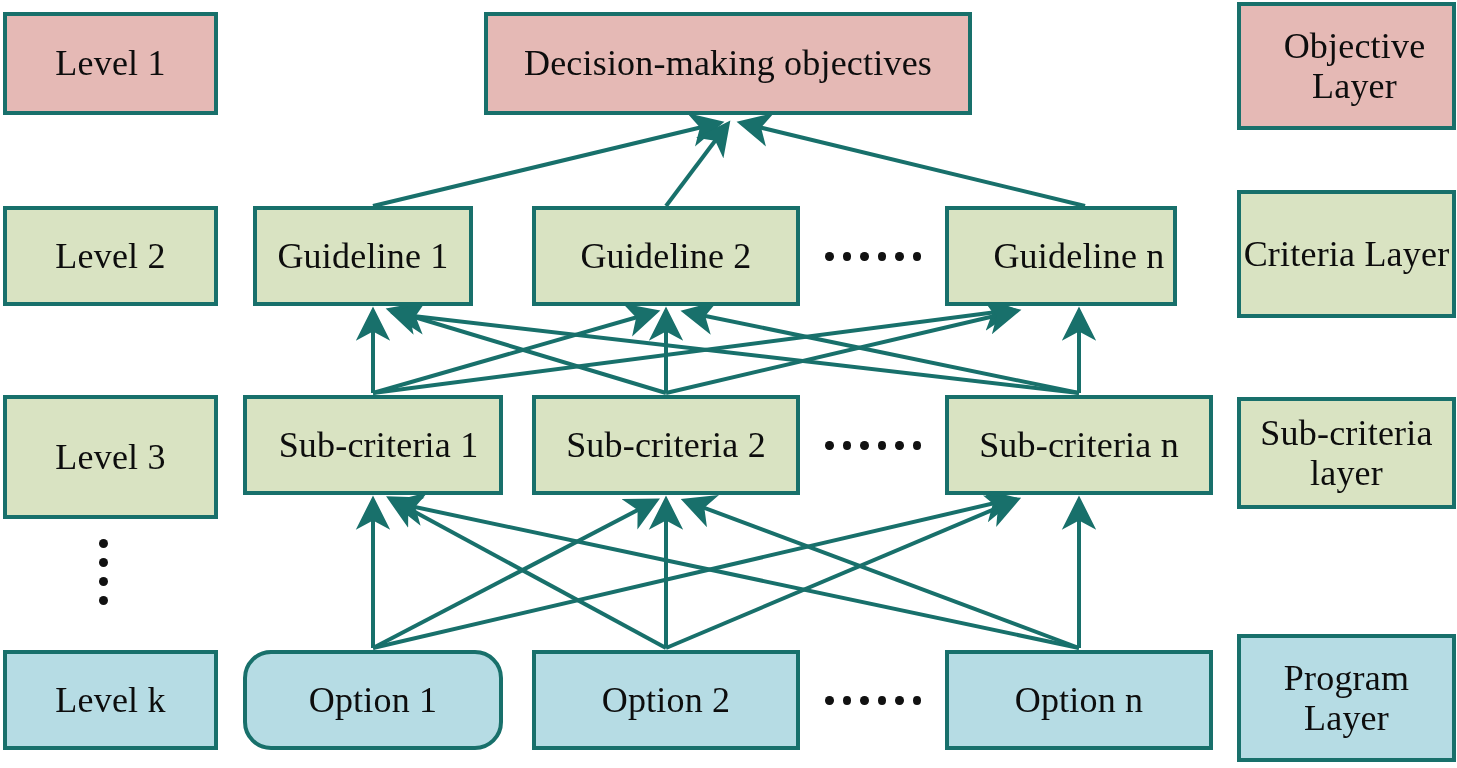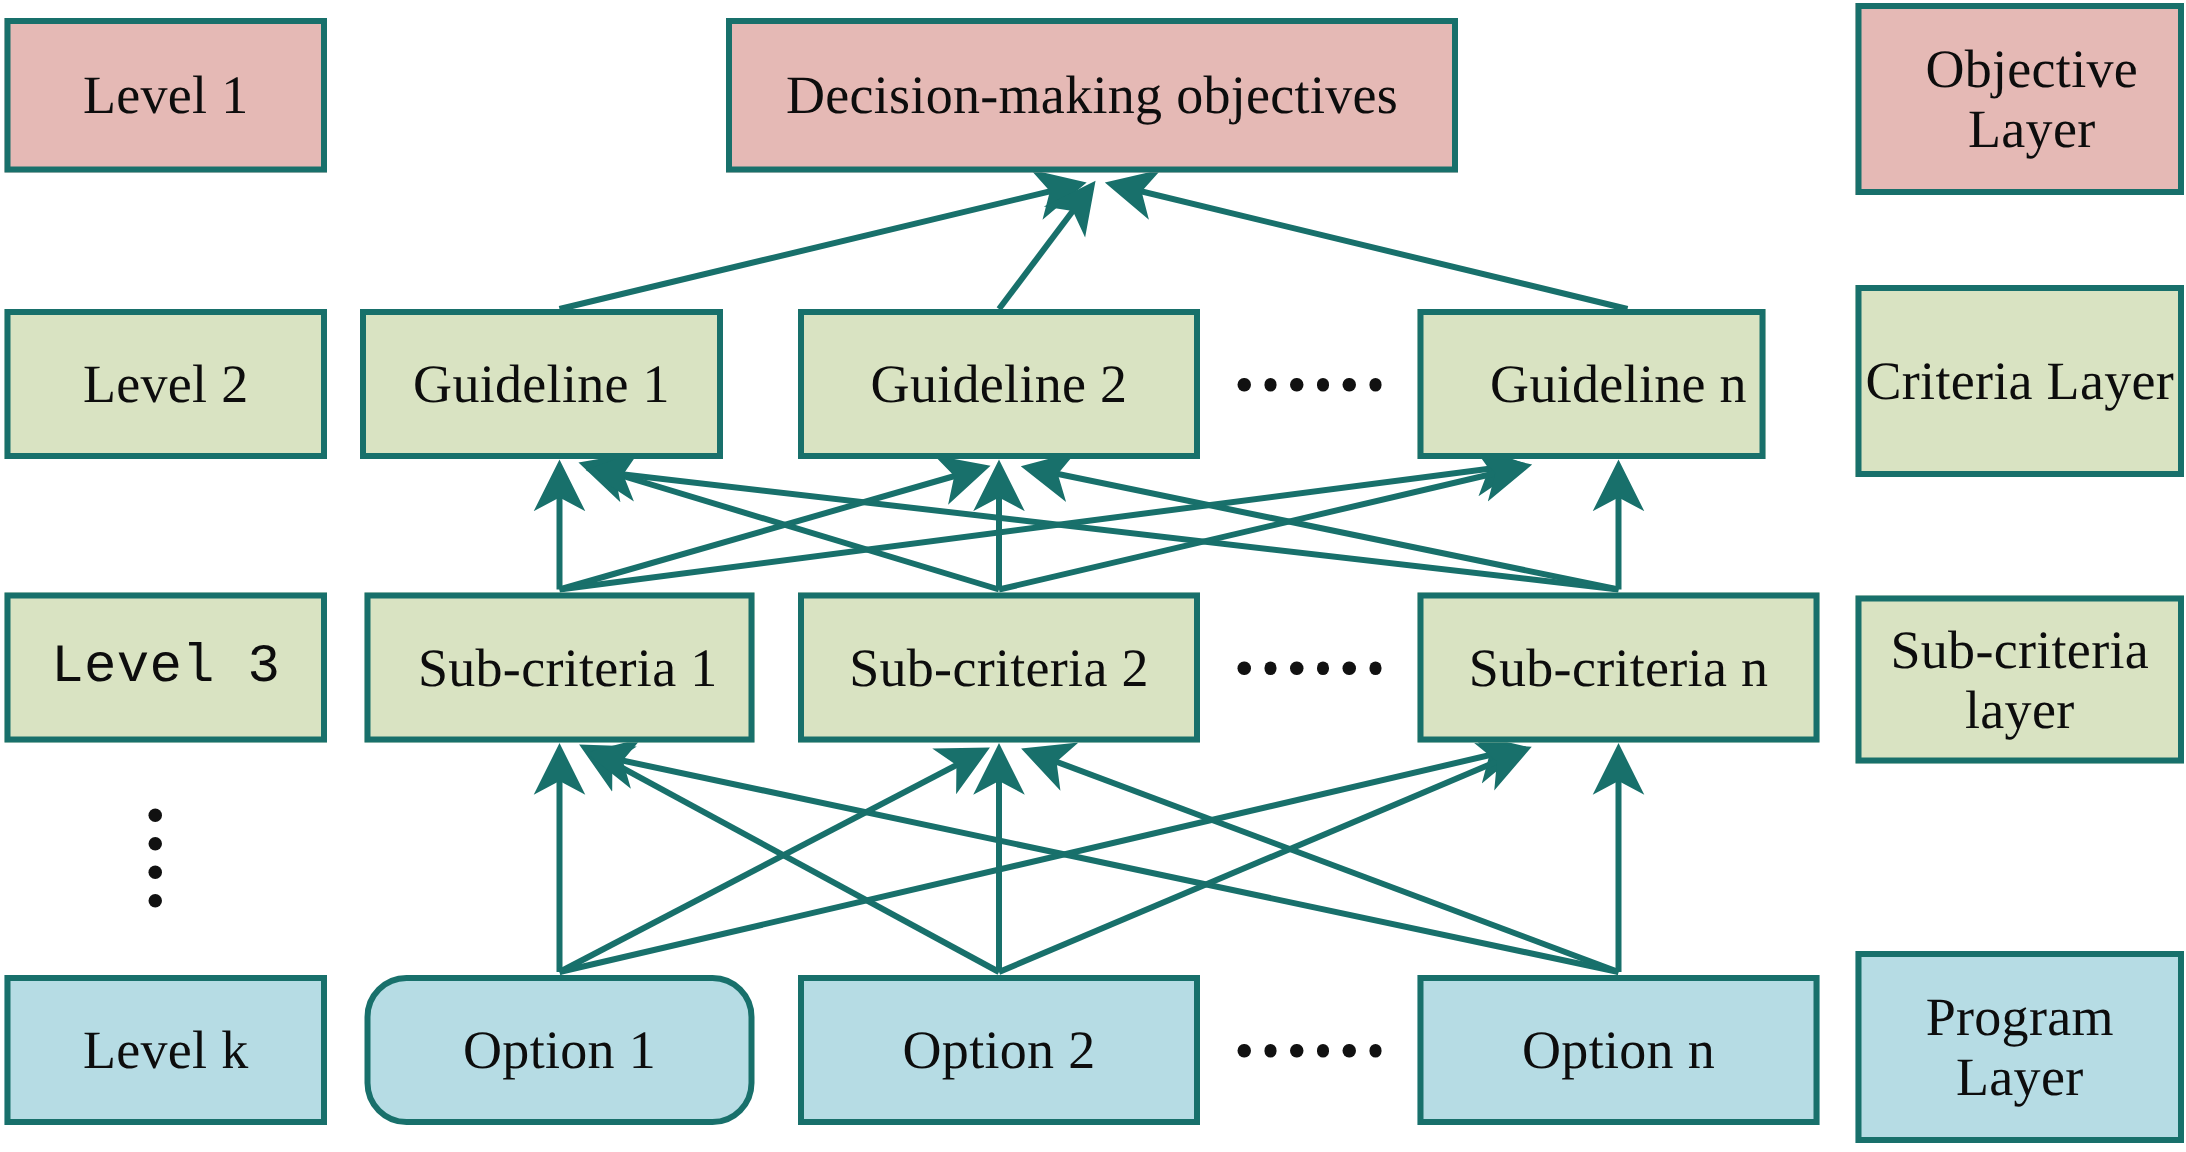--- a/index.html
+++ b/index.html
@@ -125,21 +125,21 @@
   </div>
 
   <div class="node fill-pink" style="left:1237px; top:2px; width:219px; height:128px;padding-left:16px;">
     <span>Objective Layer</span>
   </div>
 
   <div class="node fill-green" style="left:3px; top:206px; width:215px; height:100px;">
     <span>Level 2</span>
   </div>
 
-  <div class="node fill-green" style="left:240px; top:206px; width:242px; height:100px;">
+  <div class="node fill-green" style="left:253px; top:206px; width:220px; height:100px;">
     <span>Guideline 1</span>
   </div>
 
   <div class="node fill-green" style="left:532px; top:206px; width:268px; height:100px;">
     <span>Guideline 2</span>
   </div>
 
   <div class="ellipsis-h" style="left:825px; top:243px; width:96px; height:26px;">
     <i></i>
       <i></i>
@@ -150,21 +150,21 @@
   </div>
 
   <div class="node fill-green" style="left:945px; top:206px; width:232px; height:100px;padding-left:36px;">
     <span>Guideline n</span>
   </div>
 
   <div class="node fill-green" style="left:1237px; top:190px; width:219px; height:128px;">
     <span>Criteria Layer</span>
   </div>
 
-  <div class="node fill-green" style="left:3px; top:395px; width:215px; height:100px;font-family:Liberation Mono, monospace;">
+  <div class="node fill-green" style="left:3px; top:395px; width:215px; height:124px;">
     <span>Level 3</span>
   </div>
 
   <div class="node fill-green" style="left:243px; top:395px; width:260px; height:100px;padding-left:11px;">
     <span>Sub-criteria 1</span>
   </div>
 
   <div class="node fill-green" style="left:532px; top:395px; width:268px; height:100px;">
     <span>Sub-criteria 2</span>
   </div>

